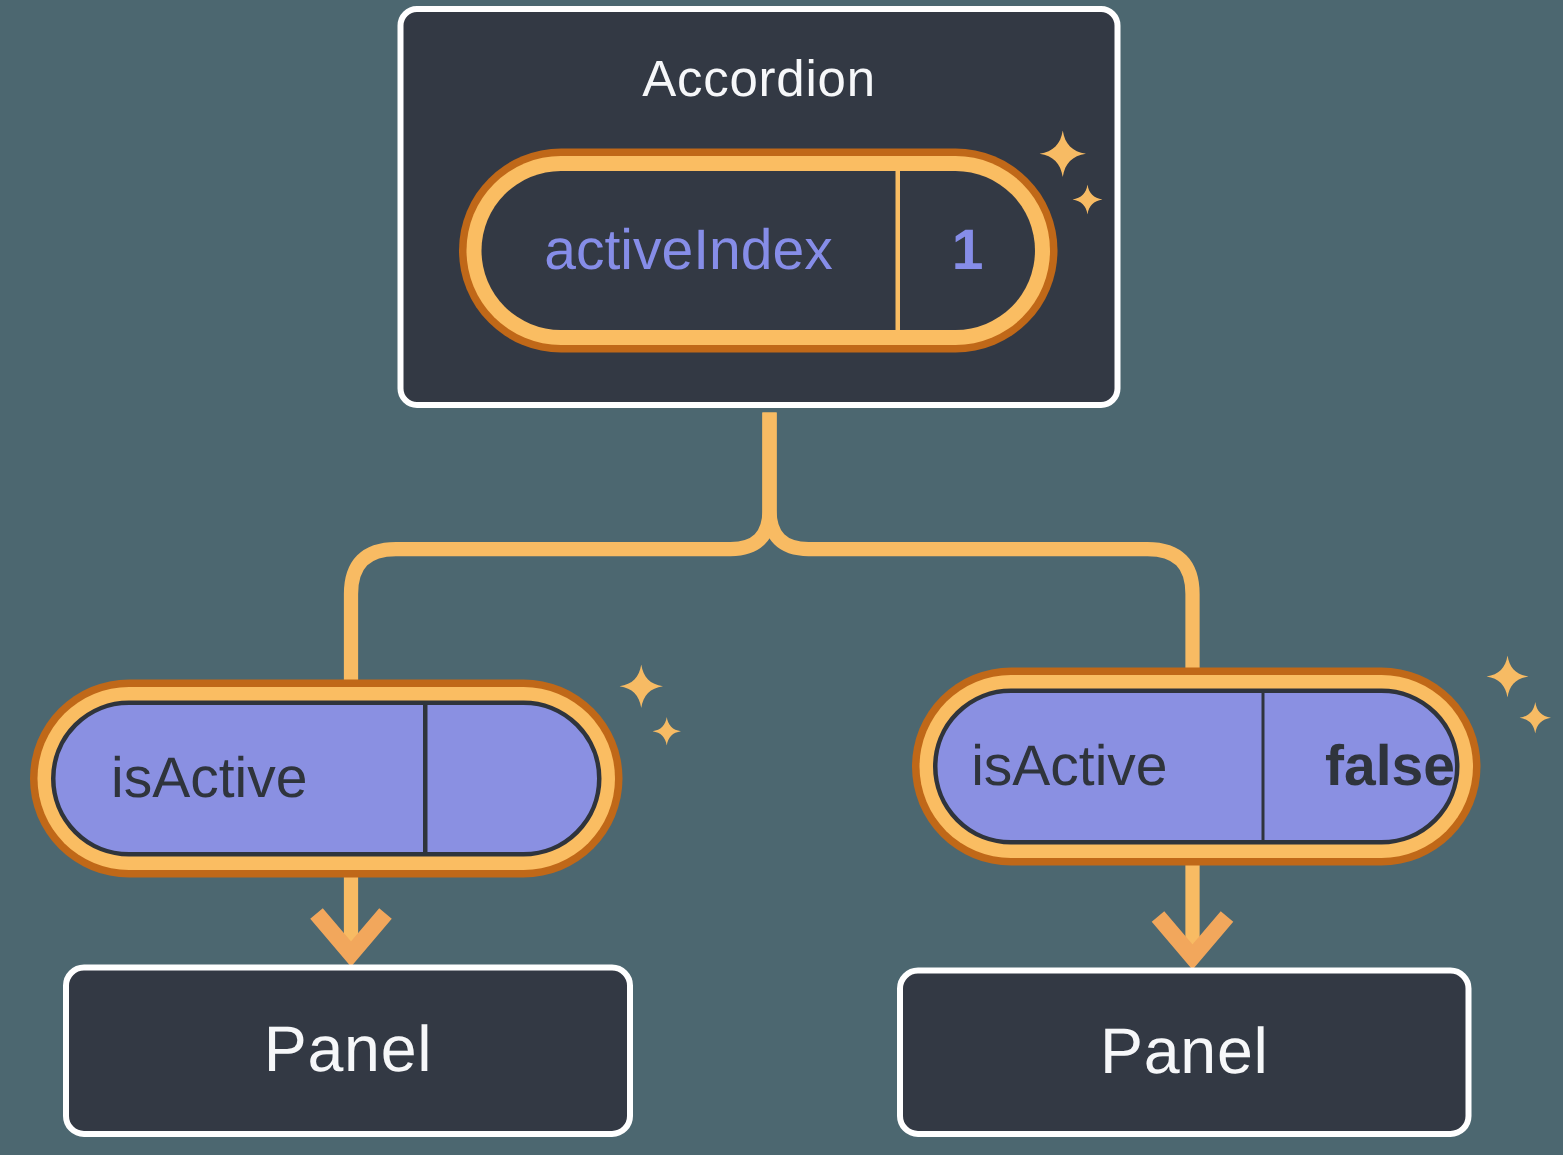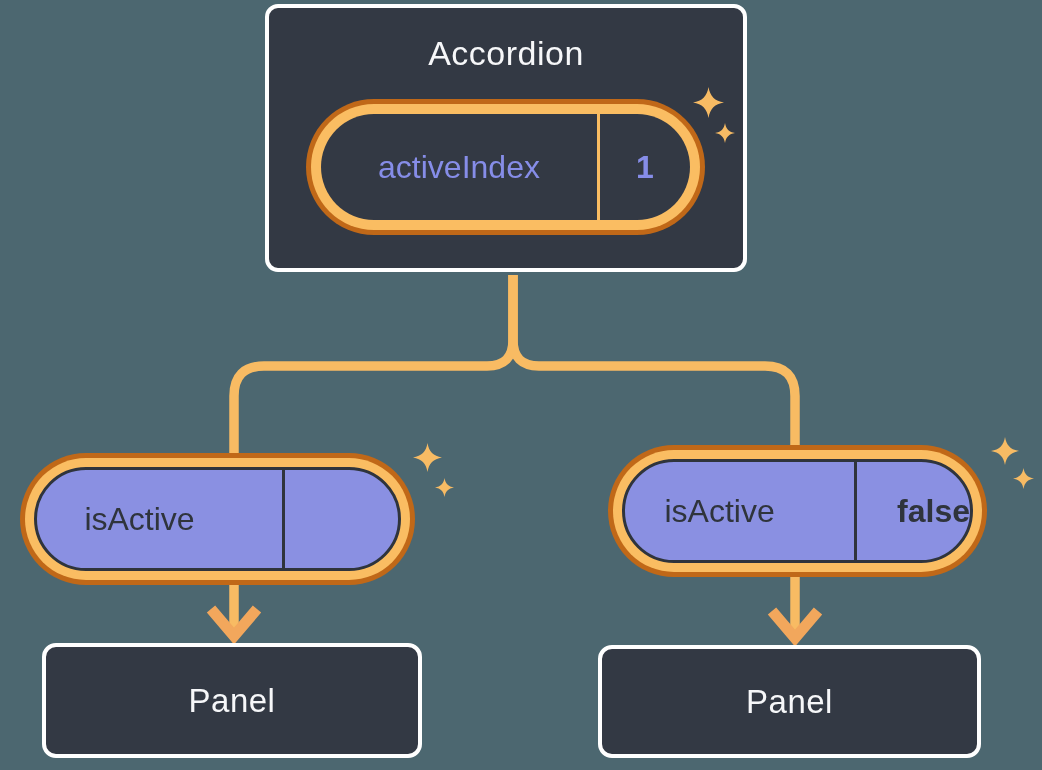--- a/index.html
+++ b/index.html
@@ -24,21 +24,21 @@
   }
   .accordion-card { left: 265px; top: 4px; width: 482px; height: 268px; }
   .card-title {
     position: absolute; left: 0; top: 26px; width: 100%;
     text-align: center; color: var(--card-text);
     font-size: 34px; font-weight: 500; letter-spacing: 0.5px;
   }
   .panel-card { z-index: 2; display: flex; align-items: center; justify-content: center; border-radius: 14px; }
   .panel-left  { left: 42px;  top: 643px; width: 380px; height: 115px; }
   .panel-right { left: 598px; top: 645px; width: 383px; height: 113px; }
-  .panel-title { color: var(--card-text); font-size: 33px; font-weight: 500; letter-spacing: 0.5px; }
+  .panel-title { color: var(--card-text); font-size: 43px; font-weight: 500; letter-spacing: 0.5px; }
 
   
   .glow-pill {
     position: absolute; box-sizing: border-box; z-index: 2;
     background: var(--orange-light);
     border-radius: 999px;
     box-shadow: 0 0 0 5px var(--orange-dark);
   }
   .pill-inner {
     width: 100%; height: 100%; box-sizing: border-box;
@@ -55,21 +55,21 @@
     border: 3px solid var(--pill-dark-border);
     gap: 40px;
   }
   .prop-pill .pill-label, .prop-pill .pill-value { color: var(--pill-dark-text); }
   .prop-pill .pill-divider { background: var(--pill-dark-border); }
   .prop-pill-left  { left: 25px;  top: 458px; width: 385px; height: 122px; padding: 9px; }
   .prop-pill-right { left: 613px; top: 450px; width: 369px; height: 122px; padding: 9px; }
 
   .pill-label, .pill-value {
     display: flex; align-items: center; justify-content: center;
-    font-size: 32px; line-height: 1;
+    font-size: 38px; line-height: 1;
   }
   .pill-value { font-weight: bold; }
   .pill-divider { width: 3px; align-self: stretch; }
 
   .state-pill .pill-label { flex: 1 1 auto; }
   .state-pill .pill-value { width: 90px; }
   .prop-pill-left  .pill-label { width: 205px; }
   .prop-pill-left  .pill-value { flex: 1 1 auto; }
   .prop-pill-right .pill-label { width: 202px; }
   .prop-pill-right .pill-value { flex: 1 1 auto; }

